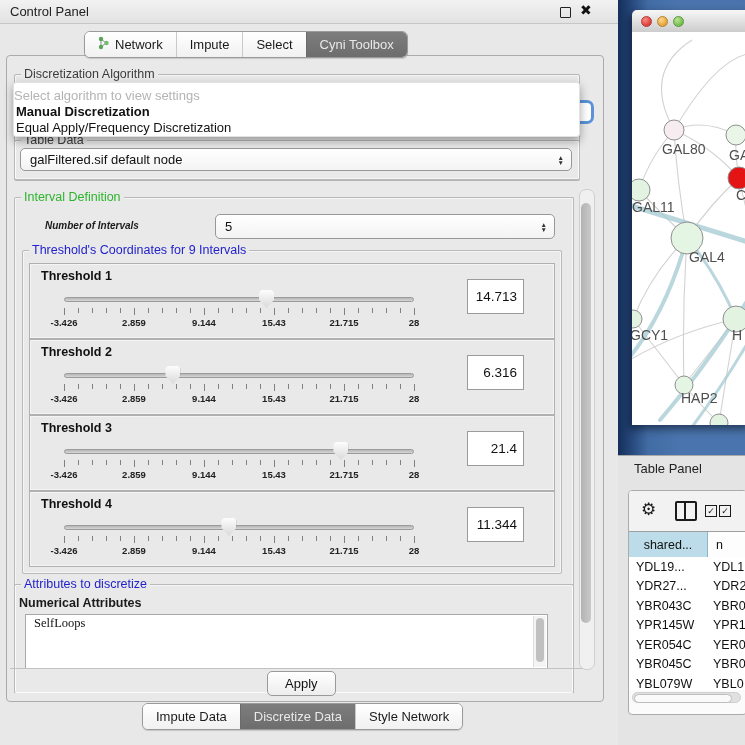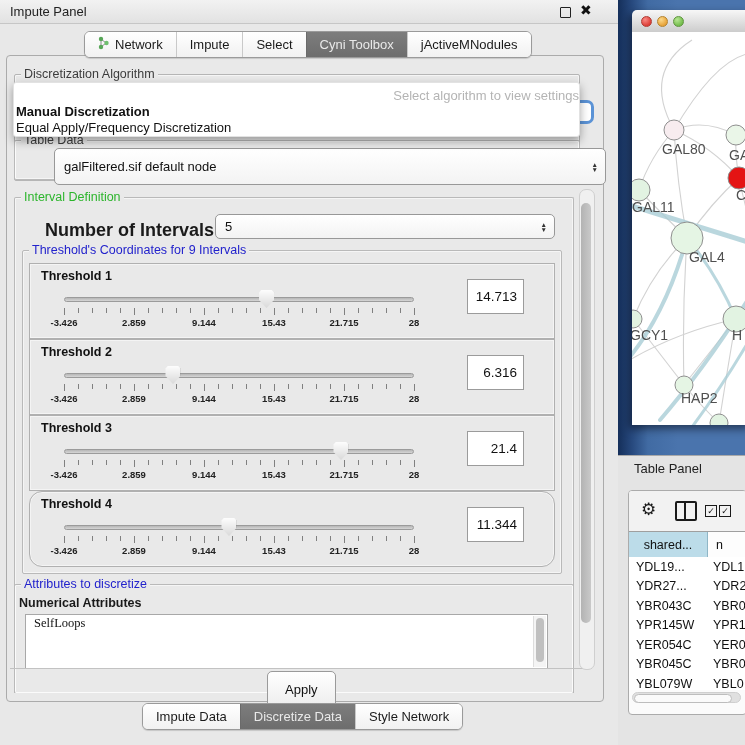--- a/index.html
+++ b/index.html
@@ -49,21 +49,21 @@
     border:1px solid #989898;border-radius:5px;font-size:13px;color:#111;
     display:flex;align-items:center;padding:0 20px 0 9px;box-sizing:border-box;}
   .combo .stepper{position:absolute;right:7px;top:50%;transform:translateY(-50%);
     display:flex;flex-direction:column;line-height:5px;font-size:6.5px;color:#333;}
   .focus-ring{border:3px solid var(--accent-blue);border-radius:7px;background:#fff;}
 
   
   .popup{left:13px;top:82px;width:565px;height:53px;background:#fff;
     border:1px solid #e2e2e2;border-radius:3px;box-shadow:0 4px 10px rgba(0,0,0,.35);
     z-index:50;}
-  .popup-header{text-align:right;color:#b4b4b4;font-size:13px;padding-top:5px;}
+  .popup-header{text-align:left;color:#b4b4b4;font-size:13px;padding-top:5px;}
   .popup-opt{font-size:13px;color:#111;padding:1px 2px 0 2px;line-height:15px;}
   .popup-opt.bold{font-weight:bold;}
 
   
   .th-box{position:absolute;left:6px;width:524px;height:74px;background:#e9e9e9;
     border:1px solid #b0b0b0;box-shadow:inset 0 0 0 1px rgba(255,255,255,.5);}
   .th-label{position:absolute;left:11px;top:5px;font-size:12.5px;font-weight:bold;color:#111;}
   .trackwrap{position:absolute;left:34px;top:0;width:350px;height:74px;}
   .track{position:absolute;left:0;top:33px;width:350px;height:5px;border-radius:3px;
     background:linear-gradient(#b6b6b6,#d6d6d6);border:1px solid #9b9b9b;box-sizing:border-box;}
@@ -78,21 +78,21 @@
     border:1px solid #9b9b9b;font-size:13.5px;color:#111;display:flex;
     align-items:center;justify-content:flex-end;padding-right:6px;box-sizing:border-box;}
 
   
   .listbox{position:absolute;background:#fff;border:1px solid #a8a8a8;overflow:hidden;}
   .listitem{font-size:12.5px;color:#111;padding-left:8px;line-height:17.5px;white-space:nowrap;}
   .vscroll-mini{position:absolute;right:1px;top:1px;width:12px;bottom:1px;background:#f4f4f4;border-left:1px solid #ddd;}
   .vscroll-mini .thumb2{position:absolute;left:1.5px;top:2px;width:8px;height:44px;background:#c0c0c0;border-radius:5px;}
 
   .btn{position:absolute;background:linear-gradient(#ffffff,#ededed);border:1px solid #9a9a9a;
-    border-radius:5px;font-size:13px;color:#111;padding:10px 17px;text-align:center;}
+    border-radius:5px;font-size:13px;color:#111;padding:4px 17px;text-align:center;}
 
   
   .vscroll{left:579px;top:189px;width:14px;height:479px;background:#f0f0f0;
     border:1px solid #cfcfcf;border-radius:7px;}
   .vscroll .thumb3{position:absolute;left:1px;top:13px;width:10px;height:420px;
     background:linear-gradient(90deg,#b3b3b3,#c9c9c9);border-radius:6px;}
   .divider-line{left:10px;top:668px;width:582px;height:0;border-top:1px solid #c2c2c2;}
 
   
   .desktop{left:618px;top:0;width:127px;height:455px;
@@ -132,21 +132,21 @@
     border-radius:6px;border:1px solid #cfcfcf;box-sizing:border-box;}
   .hscroll .thumb4{position:absolute;left:1px;top:1px;width:96px;height:7px;background:#fafafa;
     border:1px solid #bdbdbd;border-radius:5px;}
 </style>
 </head>
 <body>
 
 <div class="abs cp">
 
   <div class="abs cp-titlebar"></div>
-  <div class="abs cp-title">Impute Panel</div>
+  <div class="abs cp-title">Control Panel</div>
   <div class="abs float-icon"></div>
   <div class="abs close-icon">✖</div>
 
   <div class="abs content-panel"></div>
 
   <div class="abs segbar topbar" id="top-tabs" style="z-index:5;">
       <div class="seg">
         <span><svg width="12" height="14" viewBox="0 0 12 14">
             <line x1="3" y1="3" x2="8" y2="7" stroke="#8a8a8a"></line>
             <line x1="3" y1="11" x2="8" y2="7" stroke="#8a8a8a"></line>
@@ -159,54 +159,51 @@
       </div>
       <div class="seg">
         <span>Impute</span>
       </div>
       <div class="seg">
         <span>Select</span>
       </div>
       <div class="seg selected">
         <span>Cyni Toolbox</span>
       </div>
-      <div class="seg">
-        <span>jActiveMNodules</span>
-      </div>
     </div>
 
   <div class="group" style="left:14px;top:74px;width:564px;height:105px;border-color:#b5b5b5;">
     <span class="group-title t-dark">Discretization Algorithm</span>
   </div>
 
   <div class="abs focus-ring" style="left:552px;top:100px;width:36px;height:18px;z-index:2;"></div>
 
   <div class="abs popup">
     <div class="popup-header">Select algorithm to view settings</div>
     <div id="popup-options">
         <div class="popup-opt bold">Manual Discretization</div>
         <div class="popup-opt">Equal Apply/Frequency Discretization</div>
       </div>
   </div>
 
   <div class="group" style="left:14px;top:140px;width:564px;height:38px;">
     <span class="group-title t-dark">Table Data</span>
   </div>
-  <div class="combo" style="left:20px;top:148px;width:552px;height:37px;margin-left:34px;">
+  <div class="combo" style="left:20px;top:148px;width:552px;height:23px;">
     <span>galFiltered.sif default node</span>
     <span class="stepper">
         <span>▲</span>
         <span>▼</span>
       </span>
   </div>
 
   <div class="group" style="left:14px;top:197px;width:558px;height:495px;border-bottom:none;border-radius:2px 2px 0 0;">
     <span class="group-title t-green">Interval Definition</span>
   </div>
-  <div class="abs" style="left:45px;top:220px;font-weight:bold;font-size:18px;">Number of Intervals</div>
+  <div class="abs" style="left:45px;top:220px;font-weight:bold;font-size:10px;font-style:italic;">Number of Intervals</div>
   <div class="combo" style="left:215px;top:214px;width:340px;height:25px;">
     <span>5</span>
     <span class="stepper">
         <span>▲</span>
         <span>▼</span>
       </span>
   </div>
 
   <div class="group" style="left:22px;top:250px;width:538px;height:322px;">
     <span class="group-title t-blue" style="background:#e9e9e9;">Threshold's Coordinates for 9 Intervals</span>
@@ -324,21 +321,21 @@
             <div class="tick" style="left: 100%; height: 7px;"></div>
             <div class="ticklab" style="left: 0%;">-3.426</div>
             <div class="ticklab" style="left: 20%;">2.859</div>
             <div class="ticklab" style="left: 40%;">9.144</div>
             <div class="ticklab" style="left: 60%;">15.43</div>
             <div class="ticklab" style="left: 80%;">21.715</div>
             <div class="ticklab" style="left: 100%;">28</div>
           </div>
           <div class="val-box">21.4</div>
         </div>
-        <div class="th-box" style="top: 240px; border-radius: 13px;">
+        <div class="th-box" style="top: 240px;">
           <div class="th-label">Threshold 4</div>
           <div class="trackwrap">
             <div class="track"></div>
             <div class="thumb" style="left: 46.9993%;"></div>
             <div class="tick" style="left: 0%; height: 7px;"></div>
             <div class="tick" style="left: 4%; height: 5px;"></div>
             <div class="tick" style="left: 8%; height: 5px;"></div>
             <div class="tick" style="left: 12%; height: 5px;"></div>
             <div class="tick" style="left: 16%; height: 5px;"></div>
             <div class="tick" style="left: 20%; height: 7px;"></div>

